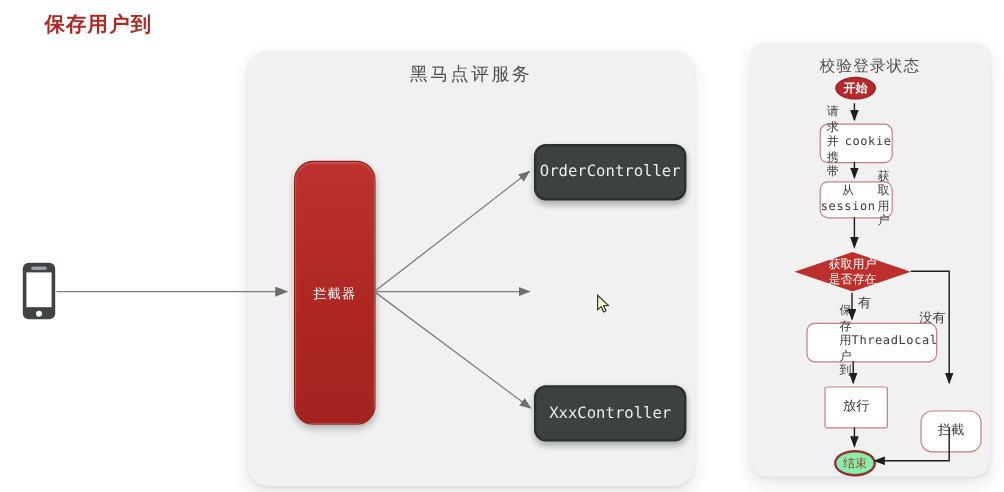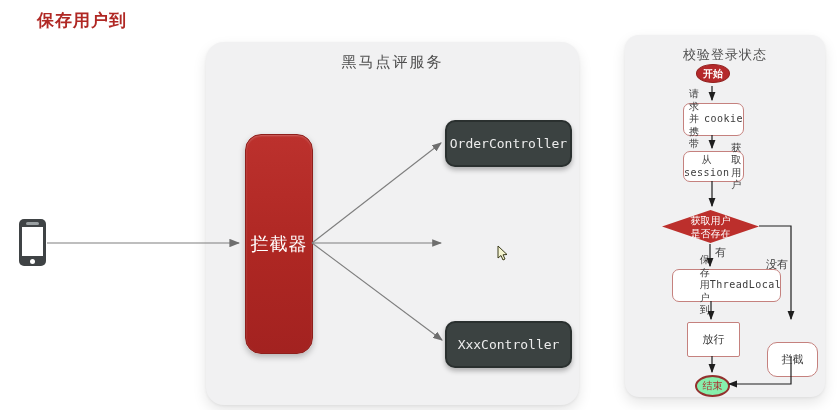--- a/index.html
+++ b/index.html
@@ -35,21 +35,21 @@
   #phone .screen{position:absolute;left:3px;top:8px;width:21px;height:29px;background:#ffffff;}
   #phone .home{position:absolute;left:11px;top:40px;width:5px;height:5px;background:#ffffff;border-radius:50%;}
 
   
   #interceptor{
     left:245px;top:134px;width:66px;height:218px;border-radius:16px;
     background:linear-gradient(180deg,#BC312D 0%,#AE2723 55%,#A32220 100%);
     box-shadow:inset 0 1px 2px rgba(255,255,255,0.25), 0 3px 6px rgba(0,0,0,0.25);
     border:1px solid #8F1F1C;
     display:flex;align-items:center;justify-content:center;
-    color:#ffffff;font-size:18px;letter-spacing:1px;
+    color:#ffffff;font-size:11px;letter-spacing:1px;
   }
   .controller{
     left:445px;width:123px;height:43px;border-radius:10px;
     background:#3B4241;border:2px solid #2A302F;
     box-shadow:0 3px 5px rgba(0,0,0,0.28);
     display:flex;align-items:center;justify-content:center;
     color:#ECECEC;font-size:13px;
     font-family:"DejaVu Sans Mono", monospace;
   }
   #controller-order{top:120px;}

